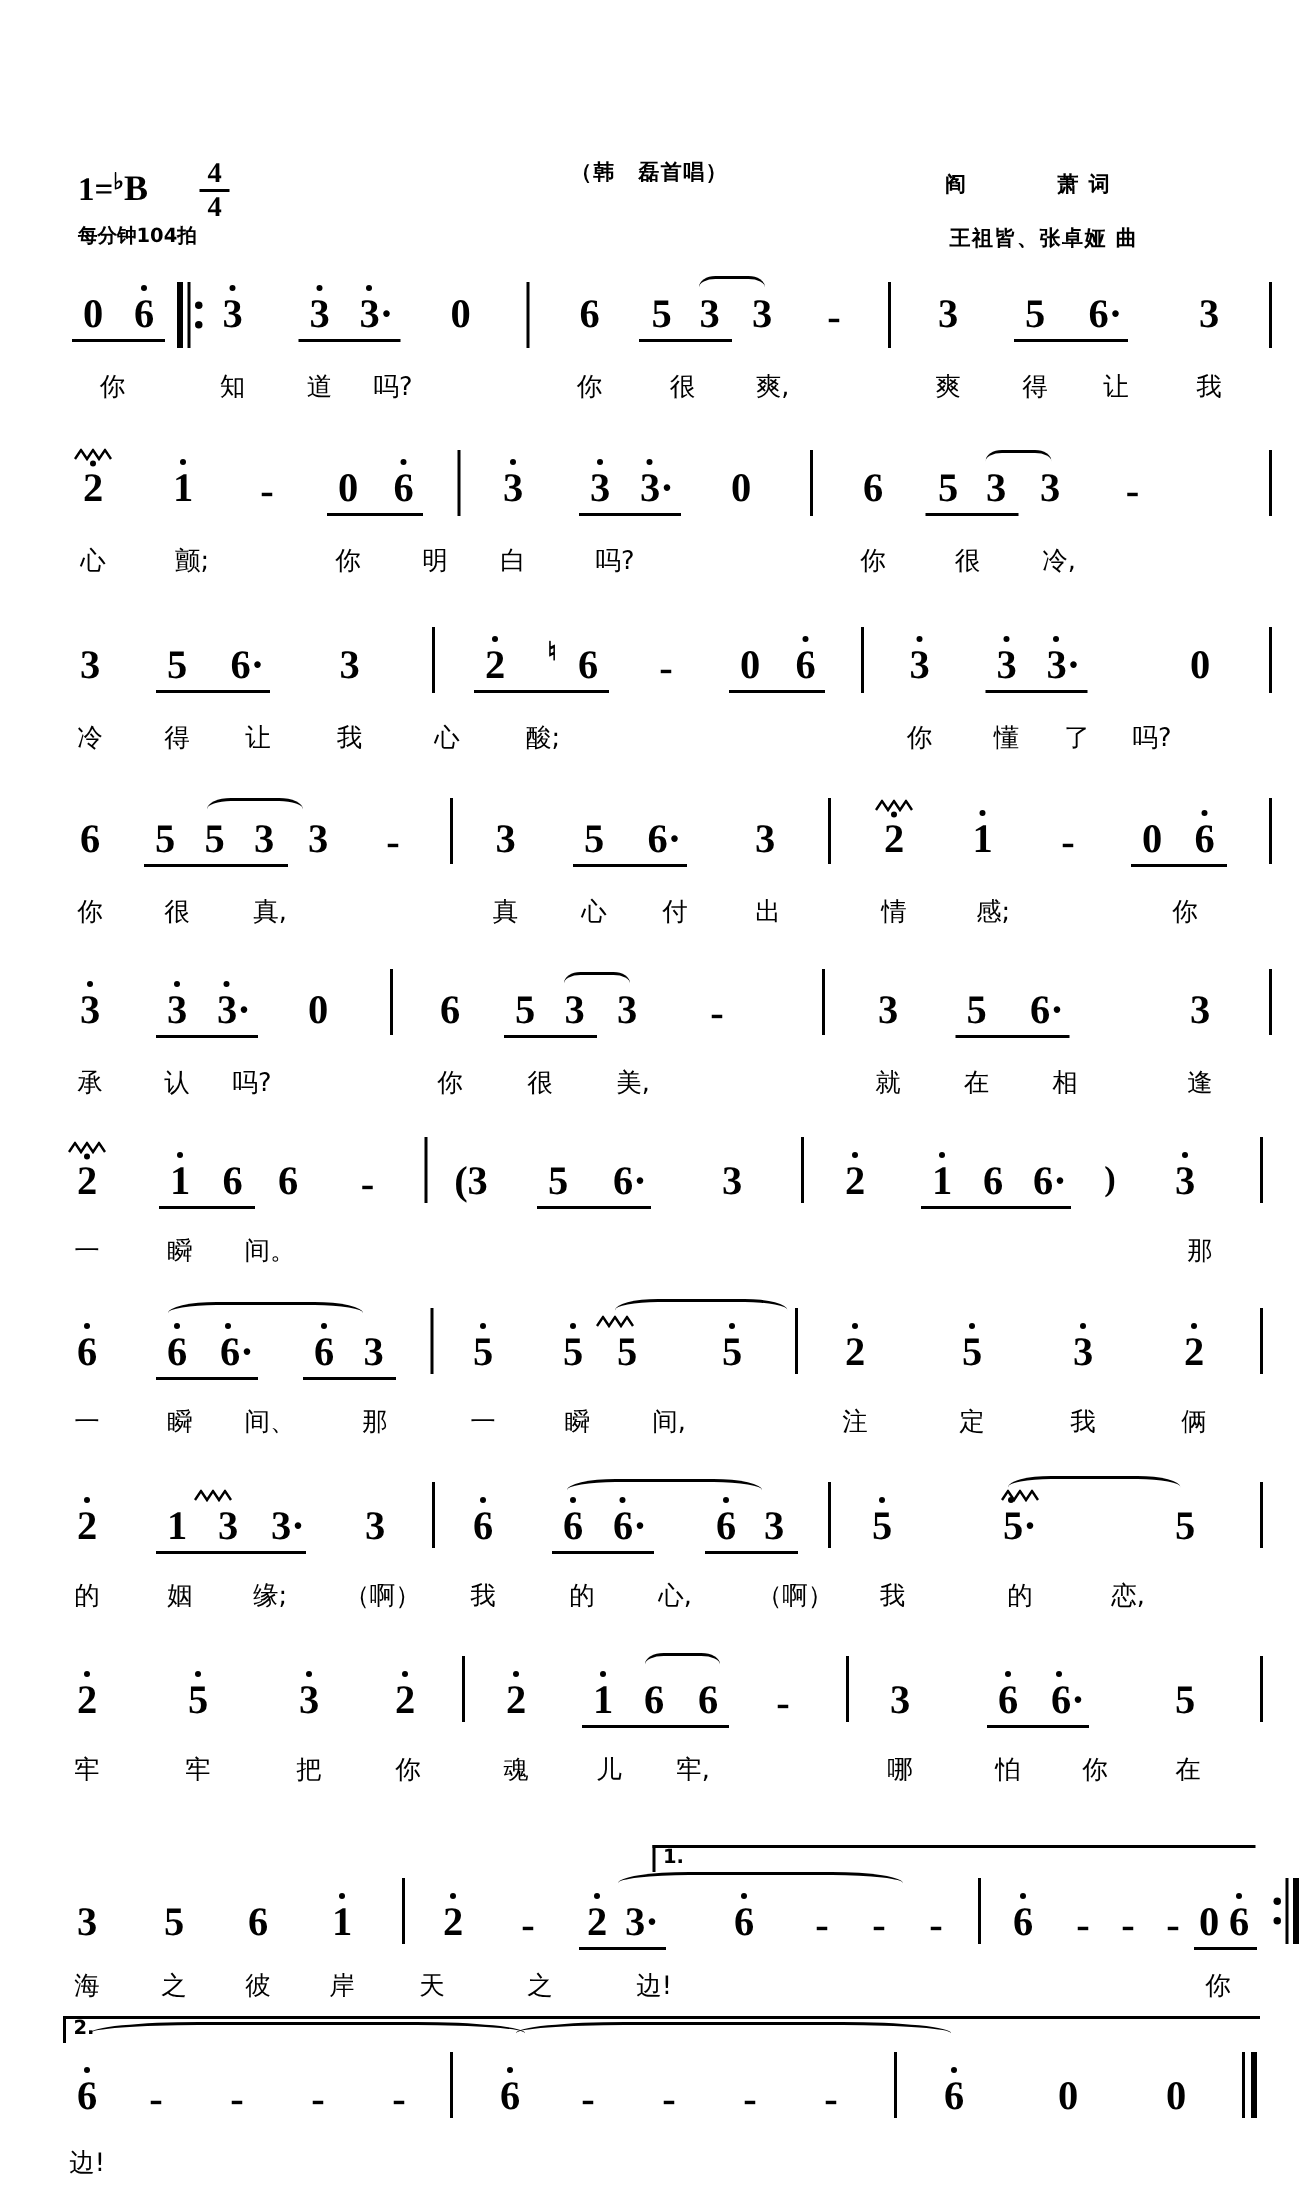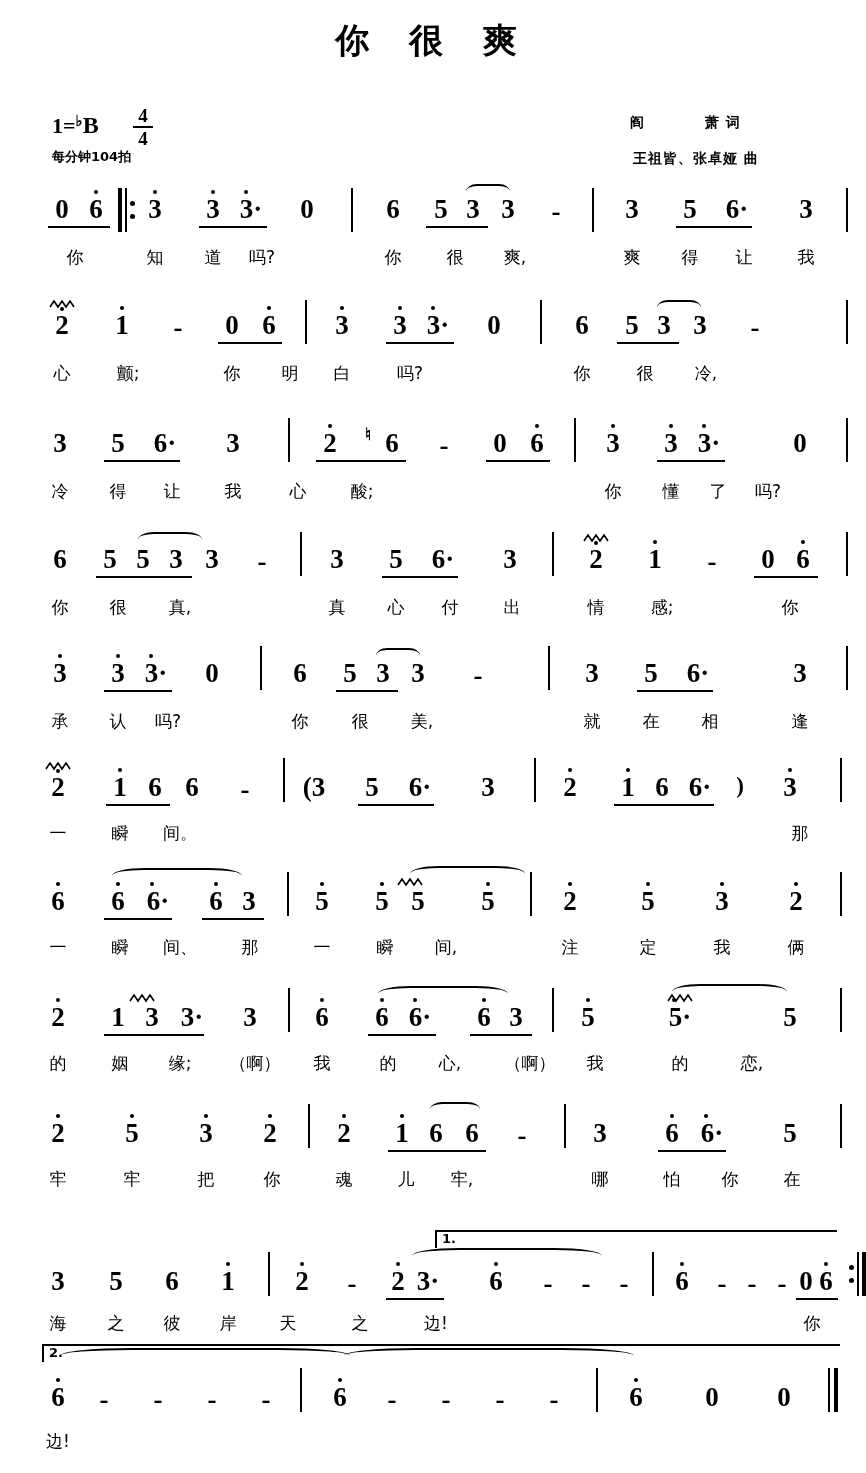--- a/index.html
+++ b/index.html
@@ -215,21 +215,21 @@
     font-size: 17px;
     font-weight: bold;
     transform: translateX(-50%);
   }
 </style>
 </head>
 <body>
 
 <div class="sheet">
 
-  <div class="title">你 很 爽</div>
+  <div class="subtitle2">（韩　磊首唱）</div>
   <div class="credit c1">阎　　　　萧 词</div>
   <div class="credit c2">王祖皆、张卓娅 曲</div>
 
   <div class="keysig">
     <span>1=</span><span class="flat">♭</span><span class="big">B</span>
   </div>
   <div class="timesig">
     <span class="num">4</span>
     <span class="line"></span>
     <span class="num">4</span>

